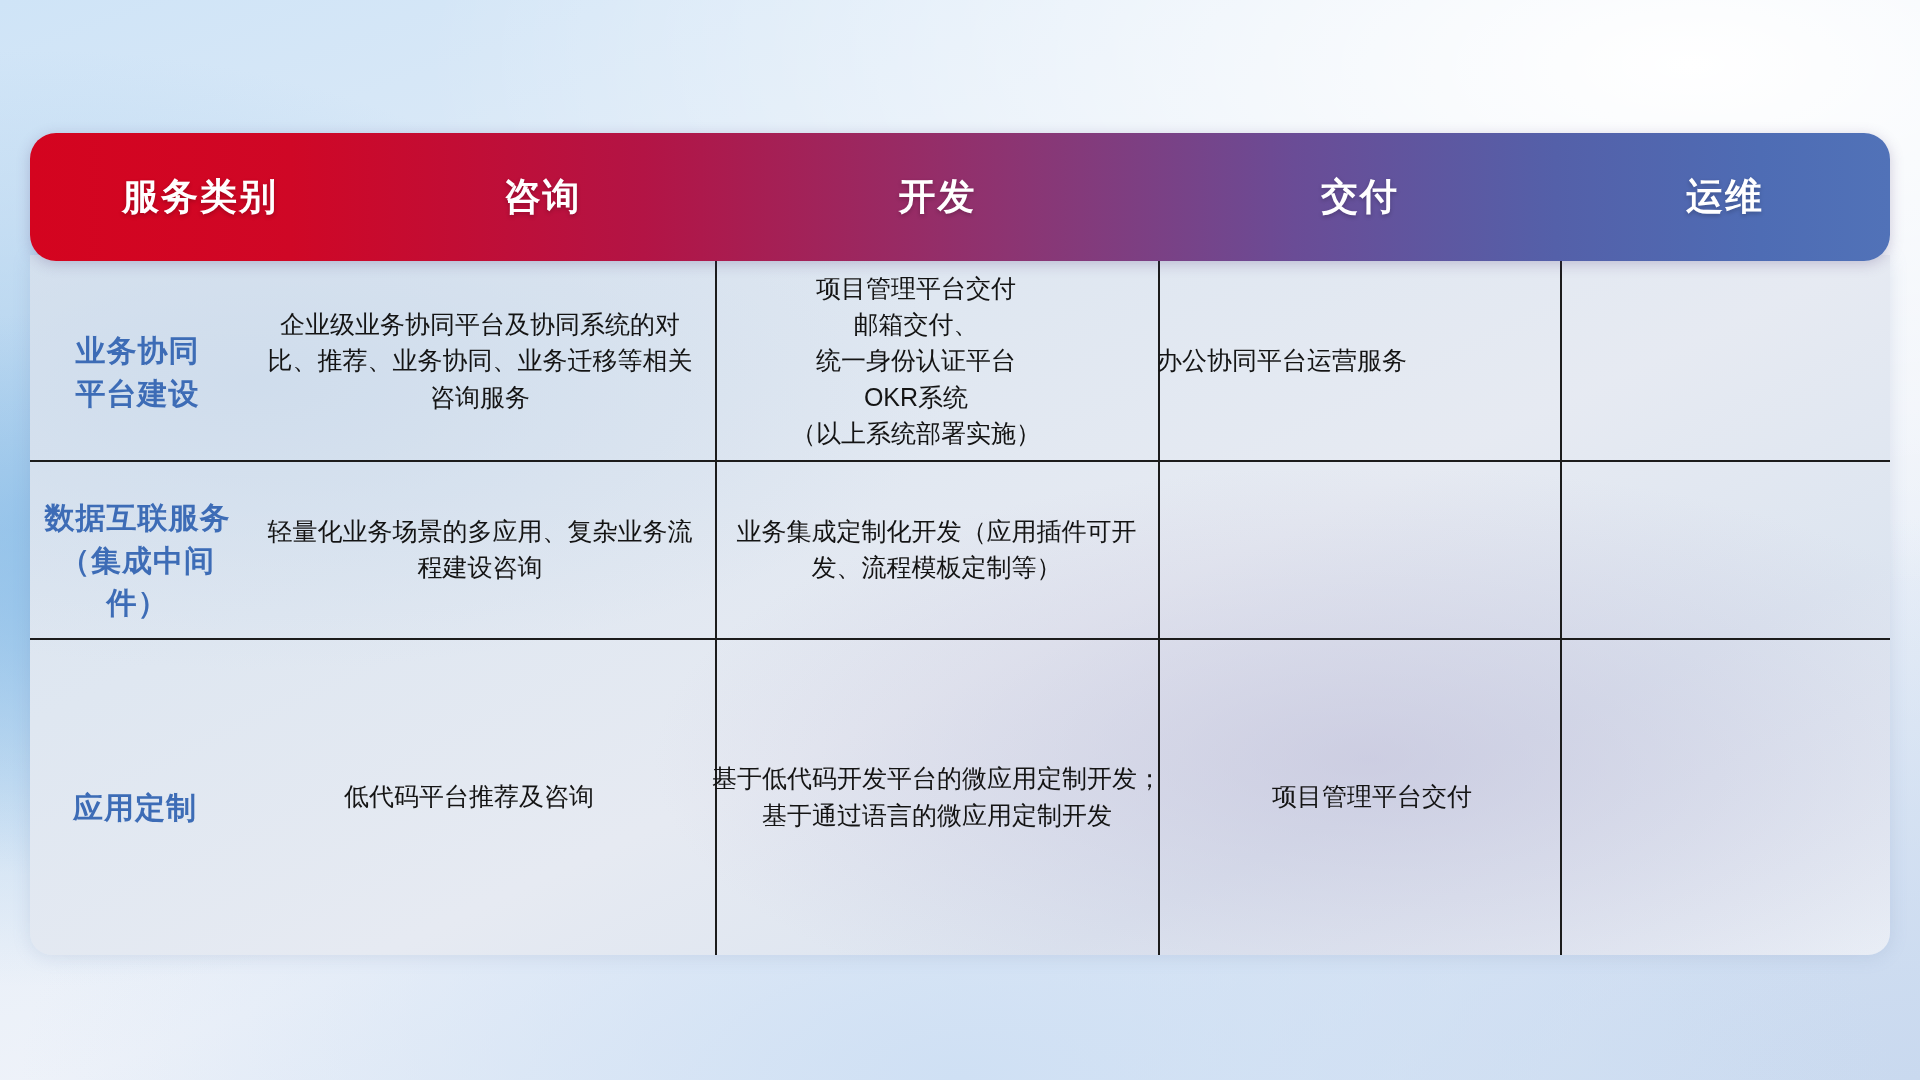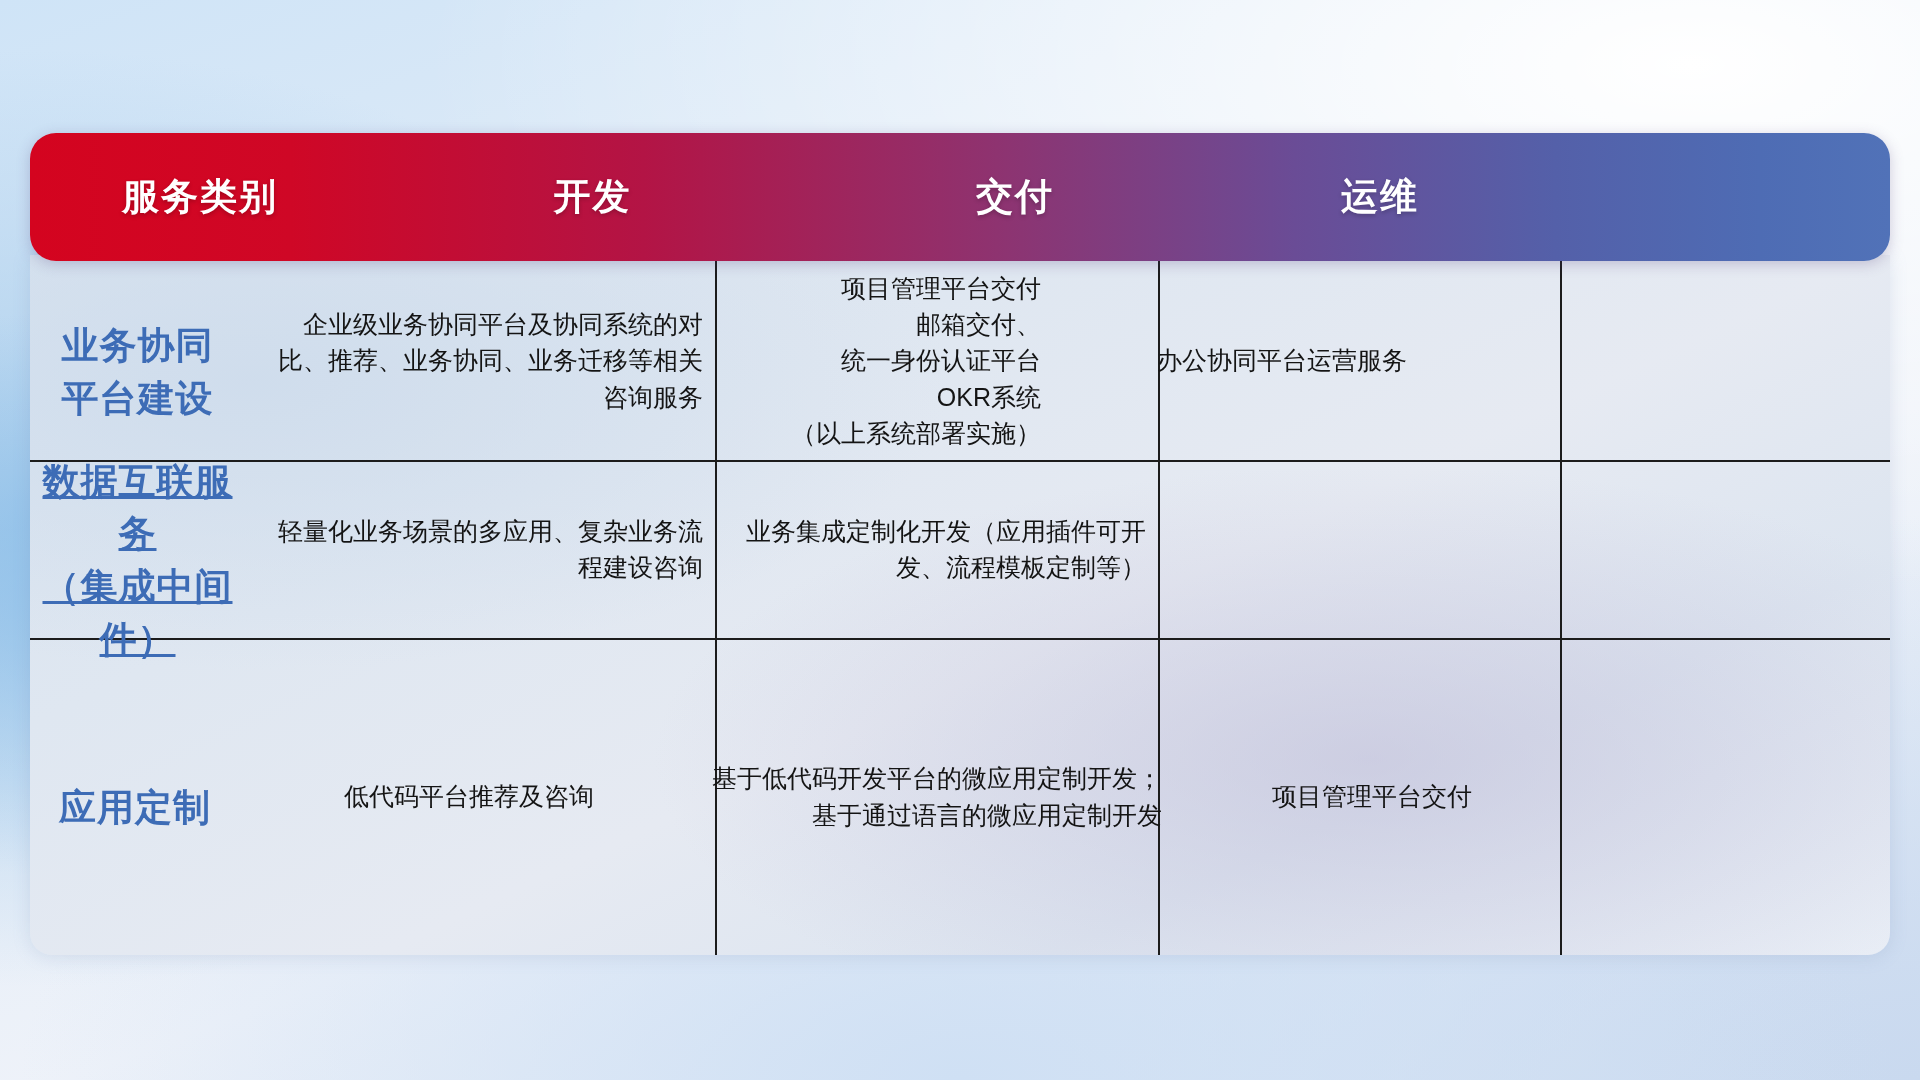--- a/index.html
+++ b/index.html
@@ -57,38 +57,39 @@
 
   
   .vline{position:absolute;width:2px;background:#1c1c1c;top:128px;height:694px;z-index:2;}
   .hline{position:absolute;left:0;width:1860px;height:2px;background:#1c1c1c;z-index:2;}
 
   
   #body-grid{position:absolute;left:0;top:128px;width:1860px;height:694px;z-index:4;}
   .row{position:absolute;left:0;width:1860px;display:flex;}
   .cell{display:flex;align-items:center;justify-content:center;box-sizing:border-box;padding:4px 12px;}
   .cat{
-    color:#3d6cb6;font-weight:bold;font-size:37px;line-height:1.42;
+    color:#3d6cb6;font-weight:bold;font-size:30px;line-height:1.42;
     text-align:center;letter-spacing:1px;margin-top:24px;
   }
   .txt{
-    color:#141414;font-size:25px;line-height:1.45;text-align:right;
+    color:#141414;font-size:25px;line-height:1.45;text-align:center;
   }
 </style>
 </head>
 <body>
 
 <div id="bg"></div>
 
 <div id="table-wrap">
 
   <div id="table-body-bg"></div>
 
   <div id="header-row">
     <div class="hcell" style="width:340px">服务类别</div>
+    <div class="hcell" style="width:345px">咨询</div>
     <div class="hcell" style="width:445px">开发</div>
     <div class="hcell" style="width:400px">交付</div>
     <div class="hcell" style="width:330px">运维</div>
   </div>
 
   <div class="vline" style="left:685px"></div>
   <div class="vline" style="left:1128px"></div>
   <div class="vline" style="left:1530px"></div>
 
   <div class="hline" style="top:327px"></div>
@@ -111,21 +112,21 @@
 OKR系统
 （以上系统部署实施）</span>
         </div>
       <div class="cell" style="width:330px">
           <span class="txt">办公协同平台运营服务</span>
         </div>
     </div>
 
     <div class="row" style="top:199px;height:178px">
       <div class="cell" style="width:215px">
-          <span class="cat" style="white-space: pre-line; text-decoration: underline;">数据互联服务
+          <span class="cat" style="white-space: pre-line;">数据互联服务
 （集成中间件）</span>
         </div>
       <div class="cell" style="width:470px">
           <span class="txt">轻量化业务场景的多应用、复杂业务流程建设咨询</span>
         </div>
       <div class="cell" style="width:443px">
           <span class="txt">业务集成定制化开发（应用插件可开发、流程模板定制等）</span>
         </div>
       <div class="cell" style="width:402px">
           <span class="txt"></span>

